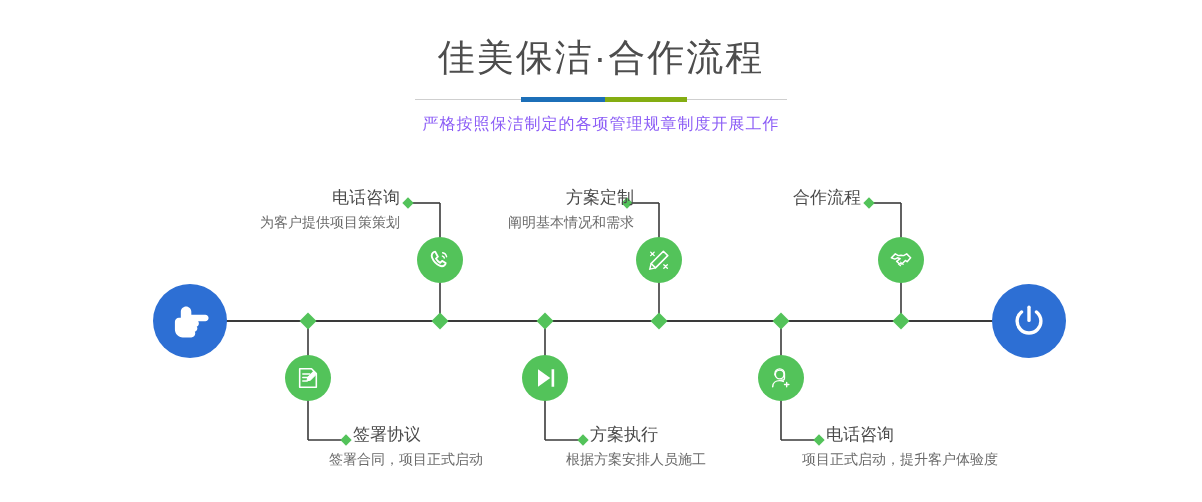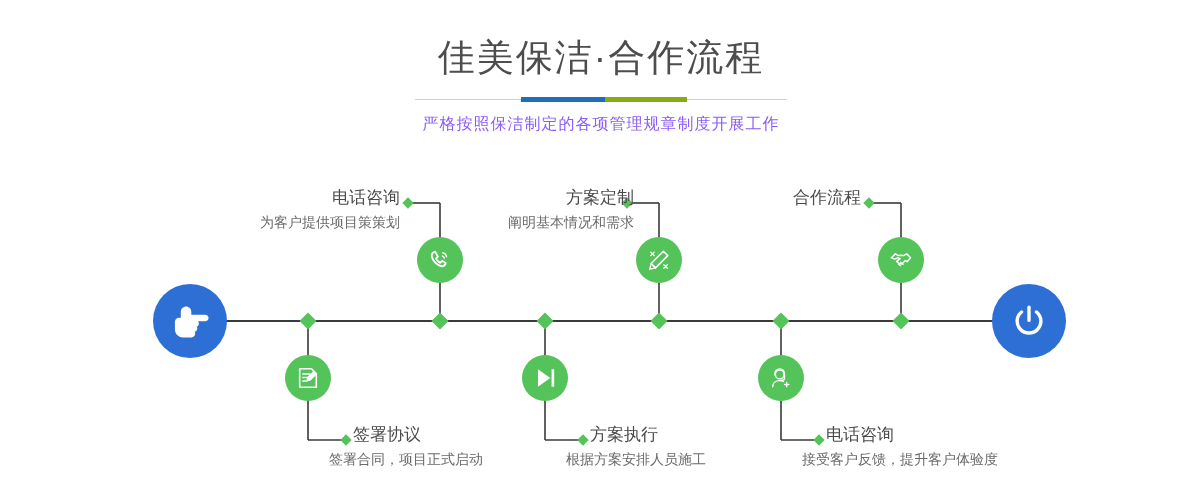--- a/index.html
+++ b/index.html
@@ -240,16 +240,16 @@
     <div class="desc" style="margin-left:-24px;">签署合同，项目正式启动</div>
   </div>
 
   <div class="label-block align-left" style="left:590px; top:425px; width:300px;">
     <div class="title">方案执行</div>
     <div class="desc" style="margin-left:-24px;">根据方案安排人员施工</div>
   </div>
 
   <div class="label-block align-left" style="left:826px; top:425px; width:320px;">
     <div class="title">电话咨询</div>
-    <div class="desc" style="margin-left:-24px;">接受客户反馈，提升客户体验度</div>
+    <div class="desc" style="margin-left:-24px;">项目正式启动，提升客户体验度</div>
   </div>
 
 </div>
 
 </body></html>

